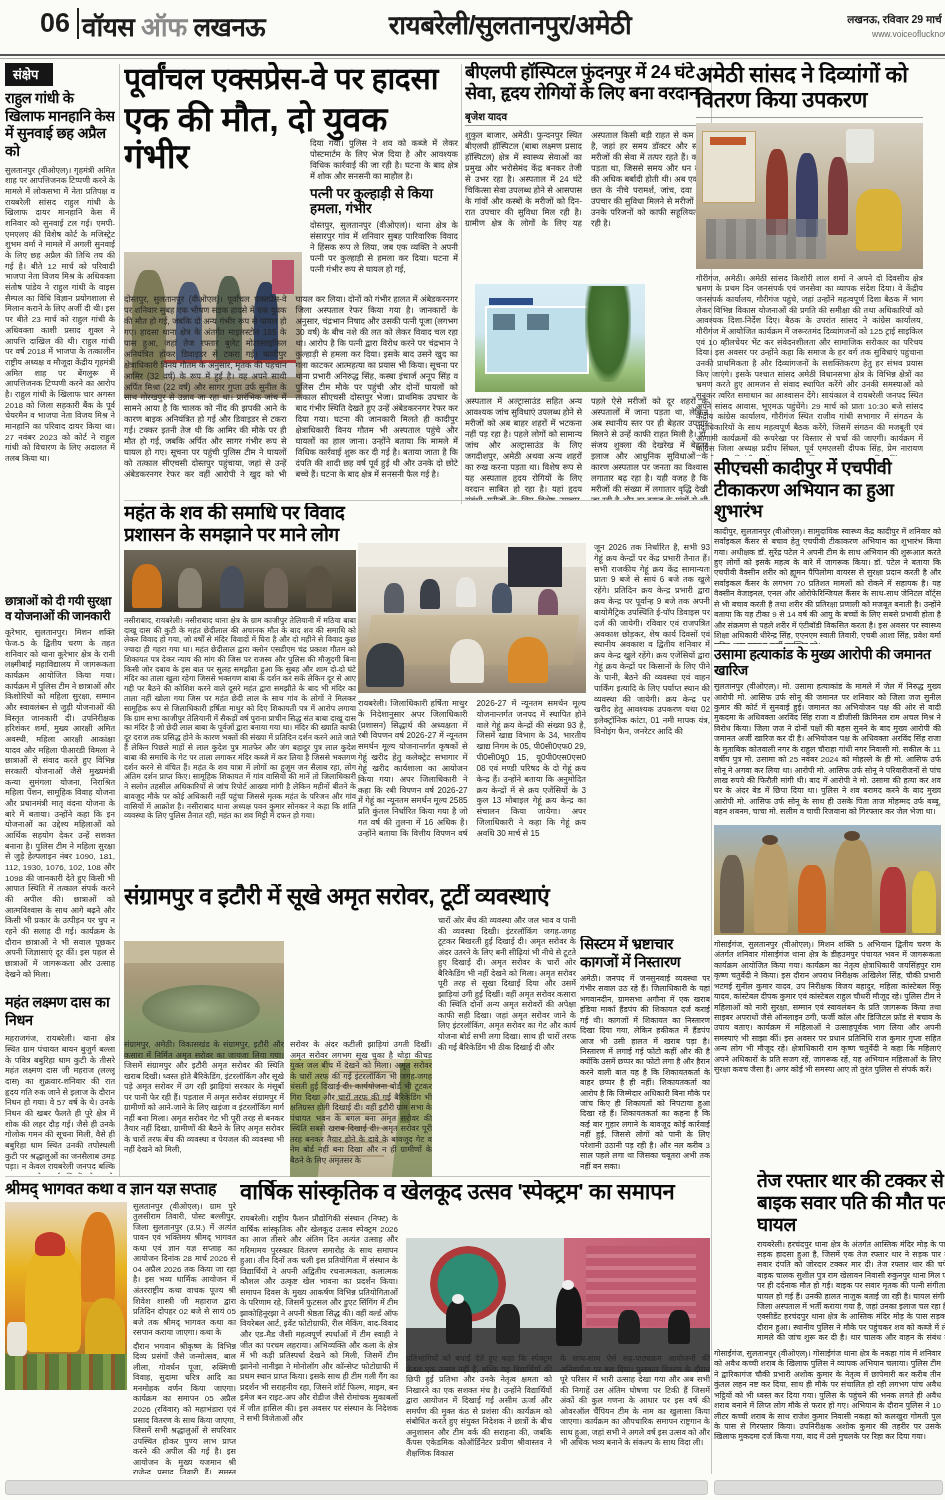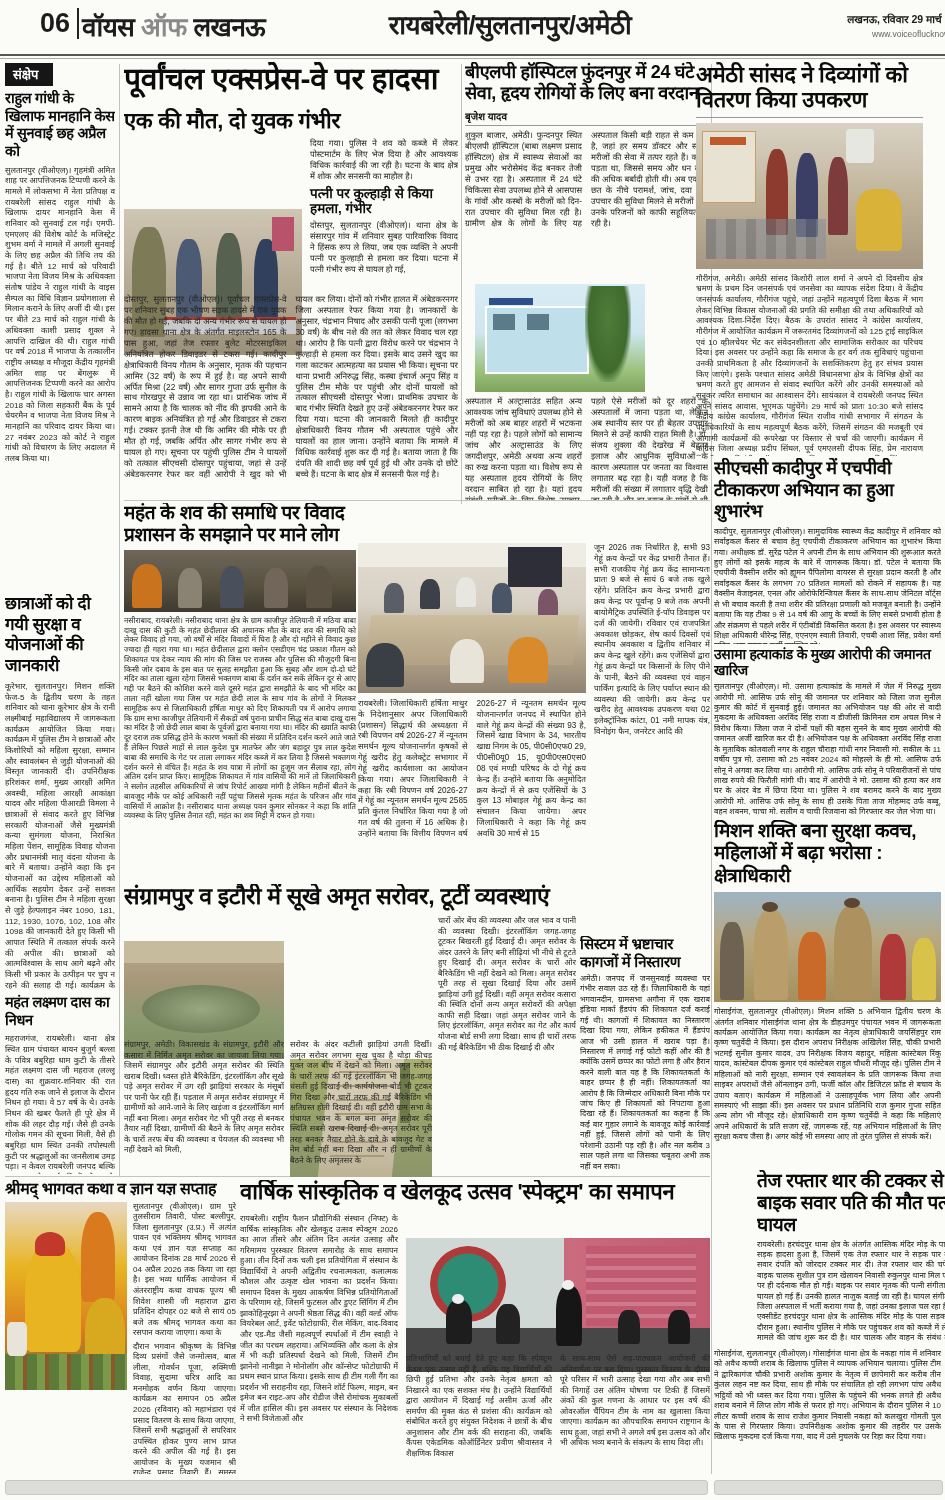--- a/index.html
+++ b/index.html
@@ -49,32 +49,32 @@
   <div class="abs" style="left:5px;top:63px;">
     <span class="brieflabel">संक्षेप</span>
   </div>
 
   <div class="abs" style="left:5px;top:90px;width:110px;height:498px;overflow:hidden;">
     <div class="hl" style="font-size:14.5px;line-height:1.22;margin-bottom:5px;">राहुल गांधी के खिलाफ मानहानि केस में सुनवाई छह अप्रैल को</div>
     <div class="bt" style="font-size:8.1px;">सुलतानपुर (वीओएल)। गृहमंत्री अमित शाह पर आपत्तिजनक टिप्पणी करने के मामले में लोकसभा में नेता प्रतिपक्ष व रायबरेली सांसद राहुल गांधी के खिलाफ दायर मानहानि केस में शनिवार को सुनवाई टल गई। एमपी-एमएलए की विशेष कोर्ट के मजिस्ट्रेट शुभम वर्मा ने मामले में अगली सुनवाई के लिए छह अप्रैल की तिथि तय की गई है। बीते 12 मार्च को परिवादी भाजपा नेता विजय मिश्र के अधिवक्ता संतोष पांडेय ने राहुल गांधी के वाइस सैम्पल का विधि विज्ञान प्रयोगशाला से मिलान कराने के लिए अर्जी दी थी। इस पर बीते 23 मार्च को राहुल गांधी के अधिवक्ता काशी प्रसाद शुक्ल ने आपत्ति दाखिल की थी। राहुल गांधी पर वर्ष 2018 में भाजपा के तत्कालीन राष्ट्रीय अध्यक्ष व मौजूदा केंद्रीय गृहमंत्री अमित शाह पर बेंगलुरू में आपत्तिजनक टिप्पणी करने का आरोप है। राहुल गांधी के खिलाफ चार अगस्त 2018 को जिला सहकारी बैंक के पूर्व चेयरमैन व भाजपा नेता विजय मिश्र ने मानहानि का परिवाद दायर किया था। 27 नवंबर 2023 को कोर्ट ने राहुल गांधी को विचारण के लिए अदालत में तलब किया था।</div>
   </div>
 
   <div class="abs" style="left:5px;top:594px;width:110px;height:396px;overflow:hidden;">
-    <div class="hl" style="font-size:17px;line-height:1.22;margin-bottom:5px;">छात्राओं को दी गयी सुरक्षा व योजनाओं की जानकारी</div>
+    <div class="hl" style="font-size:12px;line-height:1.22;margin-bottom:5px;">छात्राओं को दी गयी सुरक्षा व योजनाओं की जानकारी</div>
     <div class="bt" style="font-size:8.1px;">कूरेभार, सुलतानपुर। मिशन शक्ति फेज-5 के द्वितीय चरण के तहत शनिवार को थाना कूरेभार क्षेत्र के रानी लक्ष्मीबाई महाविद्यालय में जागरूकता कार्यक्रम आयोजित किया गया। कार्यक्रम में पुलिस टीम ने छात्राओं और किशोरियों को महिला सुरक्षा, सम्मान और स्वावलंबन से जुड़ी योजनाओं की विस्तृत जानकारी दी। उपनिरीक्षक हरिशंकर शर्मा, मुख्य आरक्षी अमित अवस्थी, महिला आरक्षी आकांक्षा यादव और महिला पीआरडी विमला ने छात्राओं से संवाद करते हुए विभिन्न सरकारी योजनाओं जैसे मुख्यमंत्री कन्या सुमंगला योजना, निराश्रित महिला पेंशन, सामूहिक विवाह योजना और प्रधानमंत्री मातृ वंदना योजना के बारे में बताया। उन्होंने कहा कि इन योजनाओं का उद्देश्य महिलाओं को आर्थिक सहयोग देकर उन्हें सशक्त बनाना है। पुलिस टीम ने महिला सुरक्षा से जुड़े हेल्पलाइन नंबर 1090, 181, 112, 1930, 1076, 102, 108 और 1098 की जानकारी देते हुए किसी भी आपात स्थिति में तत्काल संपर्क करने की अपील की। छात्राओं को आत्मविश्वास के साथ आगे बढ़ने और किसी भी प्रकार के उत्पीड़न पर चुप न रहने की सलाह दी गई। कार्यक्रम के दौरान छात्राओं ने भी सवाल पूछकर अपनी जिज्ञासाएं दूर कीं। इस पहल से छात्राओं में जागरूकता और उत्साह देखने को मिला।</div>
   </div>
 
   <div class="abs" style="left:5px;top:994px;width:110px;height:180px;overflow:hidden;">
     <div class="hl" style="font-size:14.5px;line-height:1.22;margin-bottom:5px;">महंत लक्ष्मण दास का निधन</div>
     <div class="bt" style="font-size:8.1px;">महराजगंज, रायबरेली। थाना क्षेत्र स्थित ग्राम पंचायत बायन बुजुर्ग बल्ला के पवित्र बबुरिहा धाम कुटी के तीसरे महंत लक्ष्मण दास जी महराज (लल्लू दास) का शुक्रवार-शनिवार की रात हृदय गति रुक जाने से इलाज के दौरान निधन हो गया। वे 57 वर्ष के थे। उनके निधन की खबर फैलते ही पूरे क्षेत्र में शोक की लहर दौड़ गई। जैसे ही उनके गोलोक गमन की सूचना मिली, वैसे ही बबुरिहा धाम स्थित उनकी तपोस्थली कुटी पर श्रद्धालुओं का जनसैलाब उमड़ पड़ा। न केवल रायबरेली जनपद बल्कि आसपास के कई जिलों से उनके अनुयायी, शिष्य और श्रद्धालु बड़ी संख्या में पहुंचकर शोक संवेदना व्यक्त करने लगे।</div>
   </div>
 
   <div class="abs" style="left:124px;top:62px;width:334px;height:436px;overflow:hidden;">
     <div class="hl" style="font-size:30px;">पूर्वांचल एक्सप्रेस-वे पर हादसा</div>
-    <div class="hl" style="font-size:22px;margin-top:14px;">एक की मौत, दो युवक गंभीर</div>
+    <div class="hl" style="font-size:34px;margin-top:6px;">एक की मौत, दो युवक गंभीर</div>
     <div class="abs photo" style="left:0;top:76px;width:178px;height:146px;background:linear-gradient(180deg,#cfc6b4 0%,#b3a892 55%,#9b9079 100%);">
       <span style="left:8px;top:18px;width:34px;height:110px;background:#7d7a58;border-radius:40% 40% 6% 6%;"></span>
       <span style="left:52px;top:30px;width:26px;height:90px;background:#4d5a74;border-radius:40% 40% 6% 6%;"></span>
       <span style="left:92px;top:24px;width:26px;height:96px;background:#56624f;border-radius:40% 40% 6% 6%;"></span>
       <span style="left:130px;top:30px;width:24px;height:90px;background:#31405c;border-radius:40% 40% 6% 6%;"></span>
       <span style="left:40px;top:108px;width:132px;height:14px;background:#c9c9c9;border-top:3px solid #a83b34;"></span>
       <span style="left:148px;top:8px;width:22px;height:34px;background:#b8536b;"></span>
     </div>
     <div class="abs" style="left:186px;top:76px;width:148px;">
       <div class="bt">दिया गया। पुलिस ने शव को कब्जे में लेकर पोस्टमार्टम के लिए भेज दिया है और आवश्यक विधिक कार्रवाई की जा रही है। घटना के बाद क्षेत्र में शोक और सनसनी का माहौल है।</div>
@@ -120,21 +120,20 @@
     <div class="hl" style="font-size:18px;line-height:1.2;">सीएचसी कादीपुर में एचपीवी टीकाकरण अभियान का हुआ शुभारंभ</div>
     <div class="bt" style="margin-top:4px;font-size:7.9px;height:132px;">कादीपुर, सुलतानपुर (वीओएल)। सामुदायिक स्वास्थ्य केंद्र कादीपुर में शनिवार को सर्वाइकल कैंसर से बचाव हेतु एचपीवी टीकाकरण अभियान का शुभारंभ किया गया। अधीक्षक डॉ. सुरेंद्र पटेल ने अपनी टीम के साथ अभियान की शुरूआत करते हुए लोगों को इसके महत्व के बारे में जागरूक किया। डॉ. पटेल ने बताया कि एचपीवी वैक्सीन शरीर को ह्यूमन पैपिलोमा वायरस से सुरक्षा प्रदान करती है और सर्वाइकल कैंसर के लगभग 70 प्रतिशत मामलों को रोकने में सहायक है। यह वैक्सीन वेजाइनल, एनल और ओरोफेरिन्जियल कैंसर के साथ-साथ जेनिटल वॉर्ट्स से भी बचाव करती है तथा शरीर की प्रतिरक्षा प्रणाली को मजबूत बनाती है। उन्होंने बताया कि यह टीका 9 से 14 वर्ष की आयु के बच्चों के लिए सबसे प्रभावी होता है और संक्रमण से पहले शरीर में एंटीबॉडी विकसित करता है। इस अवसर पर स्वास्थ्य शिक्षा अधिकारी धीरेन्द्र सिंह, एएनएम स्वाती तिवारी, एचबी आशा सिंह, प्रवेश वर्मा सहित अन्य स्वास्थ्य कर्मी उपस्थित रहे।</div>
   </div>
 
   <div class="abs" style="left:714px;top:646px;width:227px;height:172px;overflow:hidden;">
     <div class="hl" style="font-size:14px;line-height:1.15;">उसामा हत्याकांड के मुख्य आरोपी की जमानत खारिज</div>
     <div class="bt" style="margin-top:4px;font-size:7.9px;height:142px;">सुलतानपुर (वीओएल)। मो. उसामा हत्याकांड के मामले में जेल में निरुद्ध मुख्य आरोपी मो. आसिफ उर्फ सोनू की जमानत पर शनिवार को जिला जज सुनील कुमार की कोर्ट में सुनवाई हुई। जमानत का अभियोजन पक्ष की ओर से वादी मुकदमा के अधिवक्ता अरविंद सिंह राजा व डीजीसी क्रिमिनल राम अचल मिश्र ने विरोध किया। जिला जज ने दोनों पक्षों की बहस सुनने के बाद मुख्य आरोपी की जमानत अर्जी खारिज कर दी है। अभियोजन पक्ष के अधिवक्ता अरविंद सिंह राजा के मुताबिक कोतवाली नगर के राहुल चौराहा गांधी नगर निवासी मो. सकील के 11 वर्षीय पुत्र मो. उसामा को 25 नवंबर 2024 को मोहल्ले के ही मो. आसिफ उर्फ सोनू ने अगवा कर लिया था। आरोपी मो. आसिफ उर्फ सोनू ने परिवारीजनों से पांच लाख रुपये की फिरौती मांगी थी। बाद में आरोपी ने मो. उसामा की हत्या कर शव घर के अंदर बेड में छिपा दिया था। पुलिस ने शव बरामद करने के बाद मुख्य आरोपी मो. आसिफ उर्फ सोनू के साथ ही उसके पिता ताज मोहम्मद उर्फ बब्बू, बहन शबनम, चाचा मो. सलीम व चाची रिजवाना को गिरफ्तार कर जेल भेजा था।</div>
   </div>
 
   <div class="abs" style="left:714px;top:820px;width:227px;height:348px;overflow:hidden;">
-    <div class="hl" style="font-size:19px;line-height:1.18;">मिशन शक्ति बना सुरक्षा कवच, महिलाओं में बढ़ा भरोसा : क्षेत्राधिकारी</div>
     <div class="photo" style="margin-top:5px;width:227px;height:110px;background:linear-gradient(180deg,#9db4c4 0%,#b9a87e 45%,#a3905f 100%);">
       <span style="left:40px;top:18px;width:34px;height:90px;background:#b99d6b;border-radius:40% 40% 6% 6%;"></span>
       <span style="left:120px;top:14px;width:38px;height:94px;background:#ad9260;border-radius:40% 40% 6% 6%;"></span>
       <span style="left:84px;top:40px;width:28px;height:68px;background:#c96a2a;border-radius:40% 40% 6% 6%;"></span>
       <span style="left:166px;top:42px;width:26px;height:66px;background:#b03a3a;border-radius:40% 40% 6% 6%;"></span>
       <span style="left:198px;top:46px;width:24px;height:62px;background:#d8c24a;border-radius:40% 40% 6% 6%;"></span>
       <span style="left:6px;top:30px;width:24px;height:78px;background:#6e6353;border-radius:40% 40% 6% 6%;"></span>
       <span style="left:48px;top:10px;width:16px;height:10px;background:#5a4632;border-radius:50%;"></span>
       <span style="left:130px;top:6px;width:16px;height:10px;background:#5a4632;border-radius:50%;"></span>
     </div>

